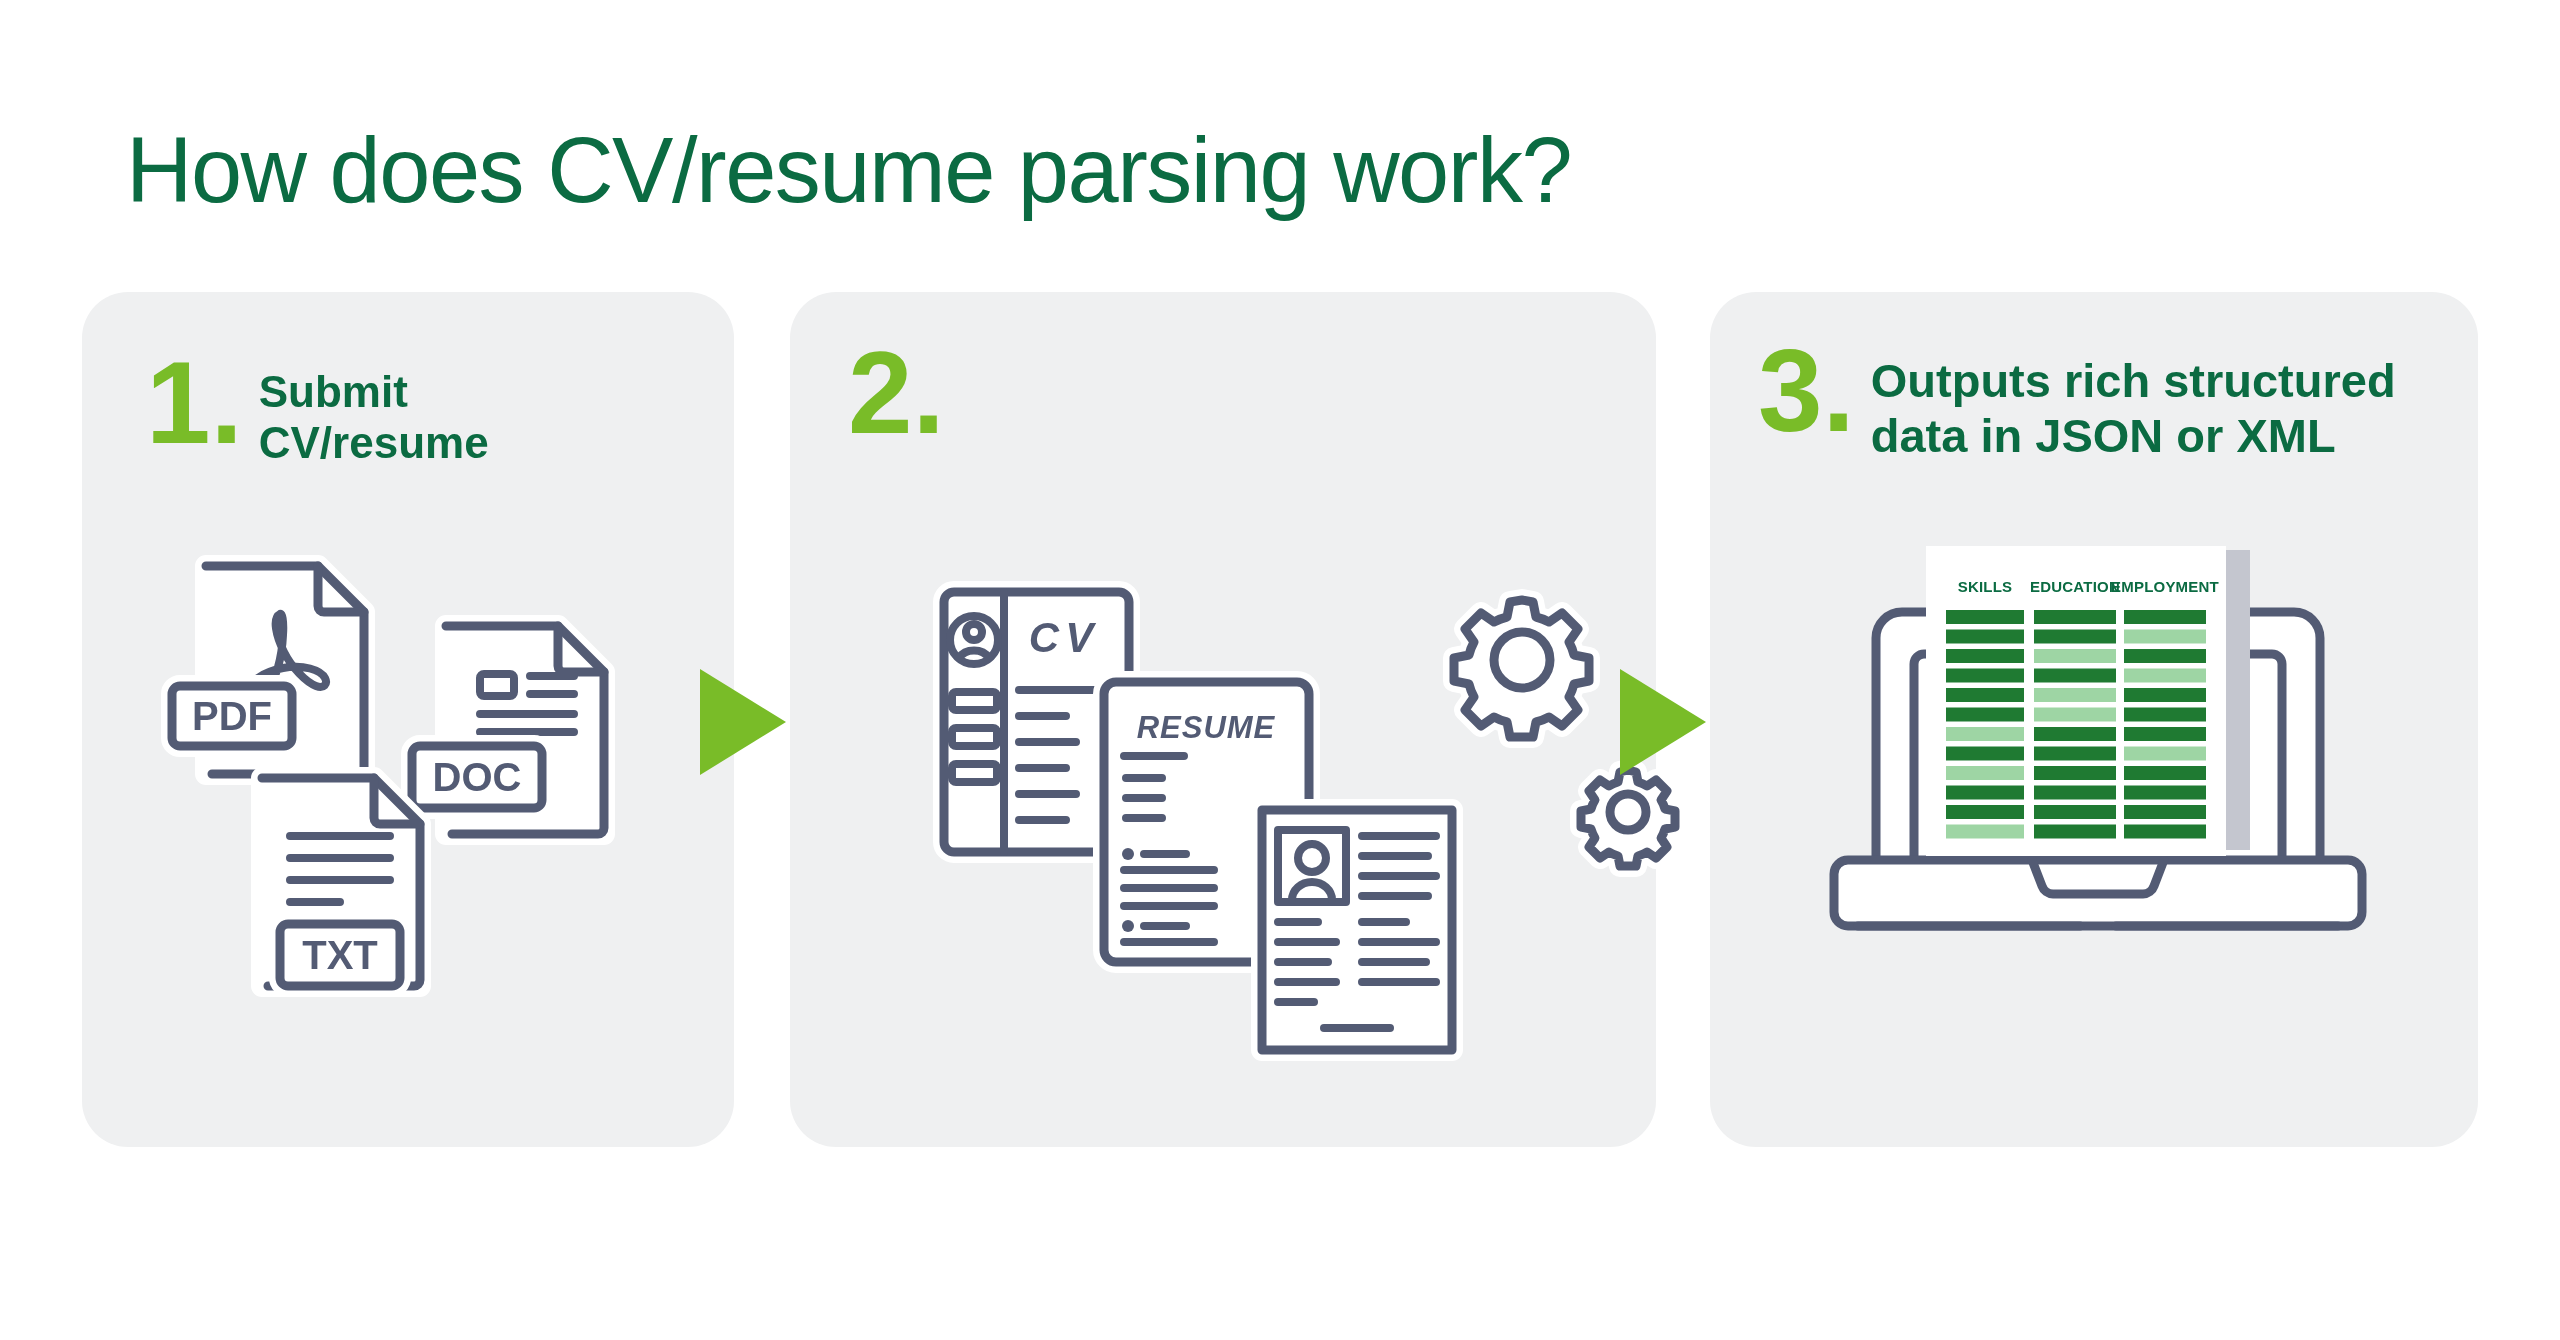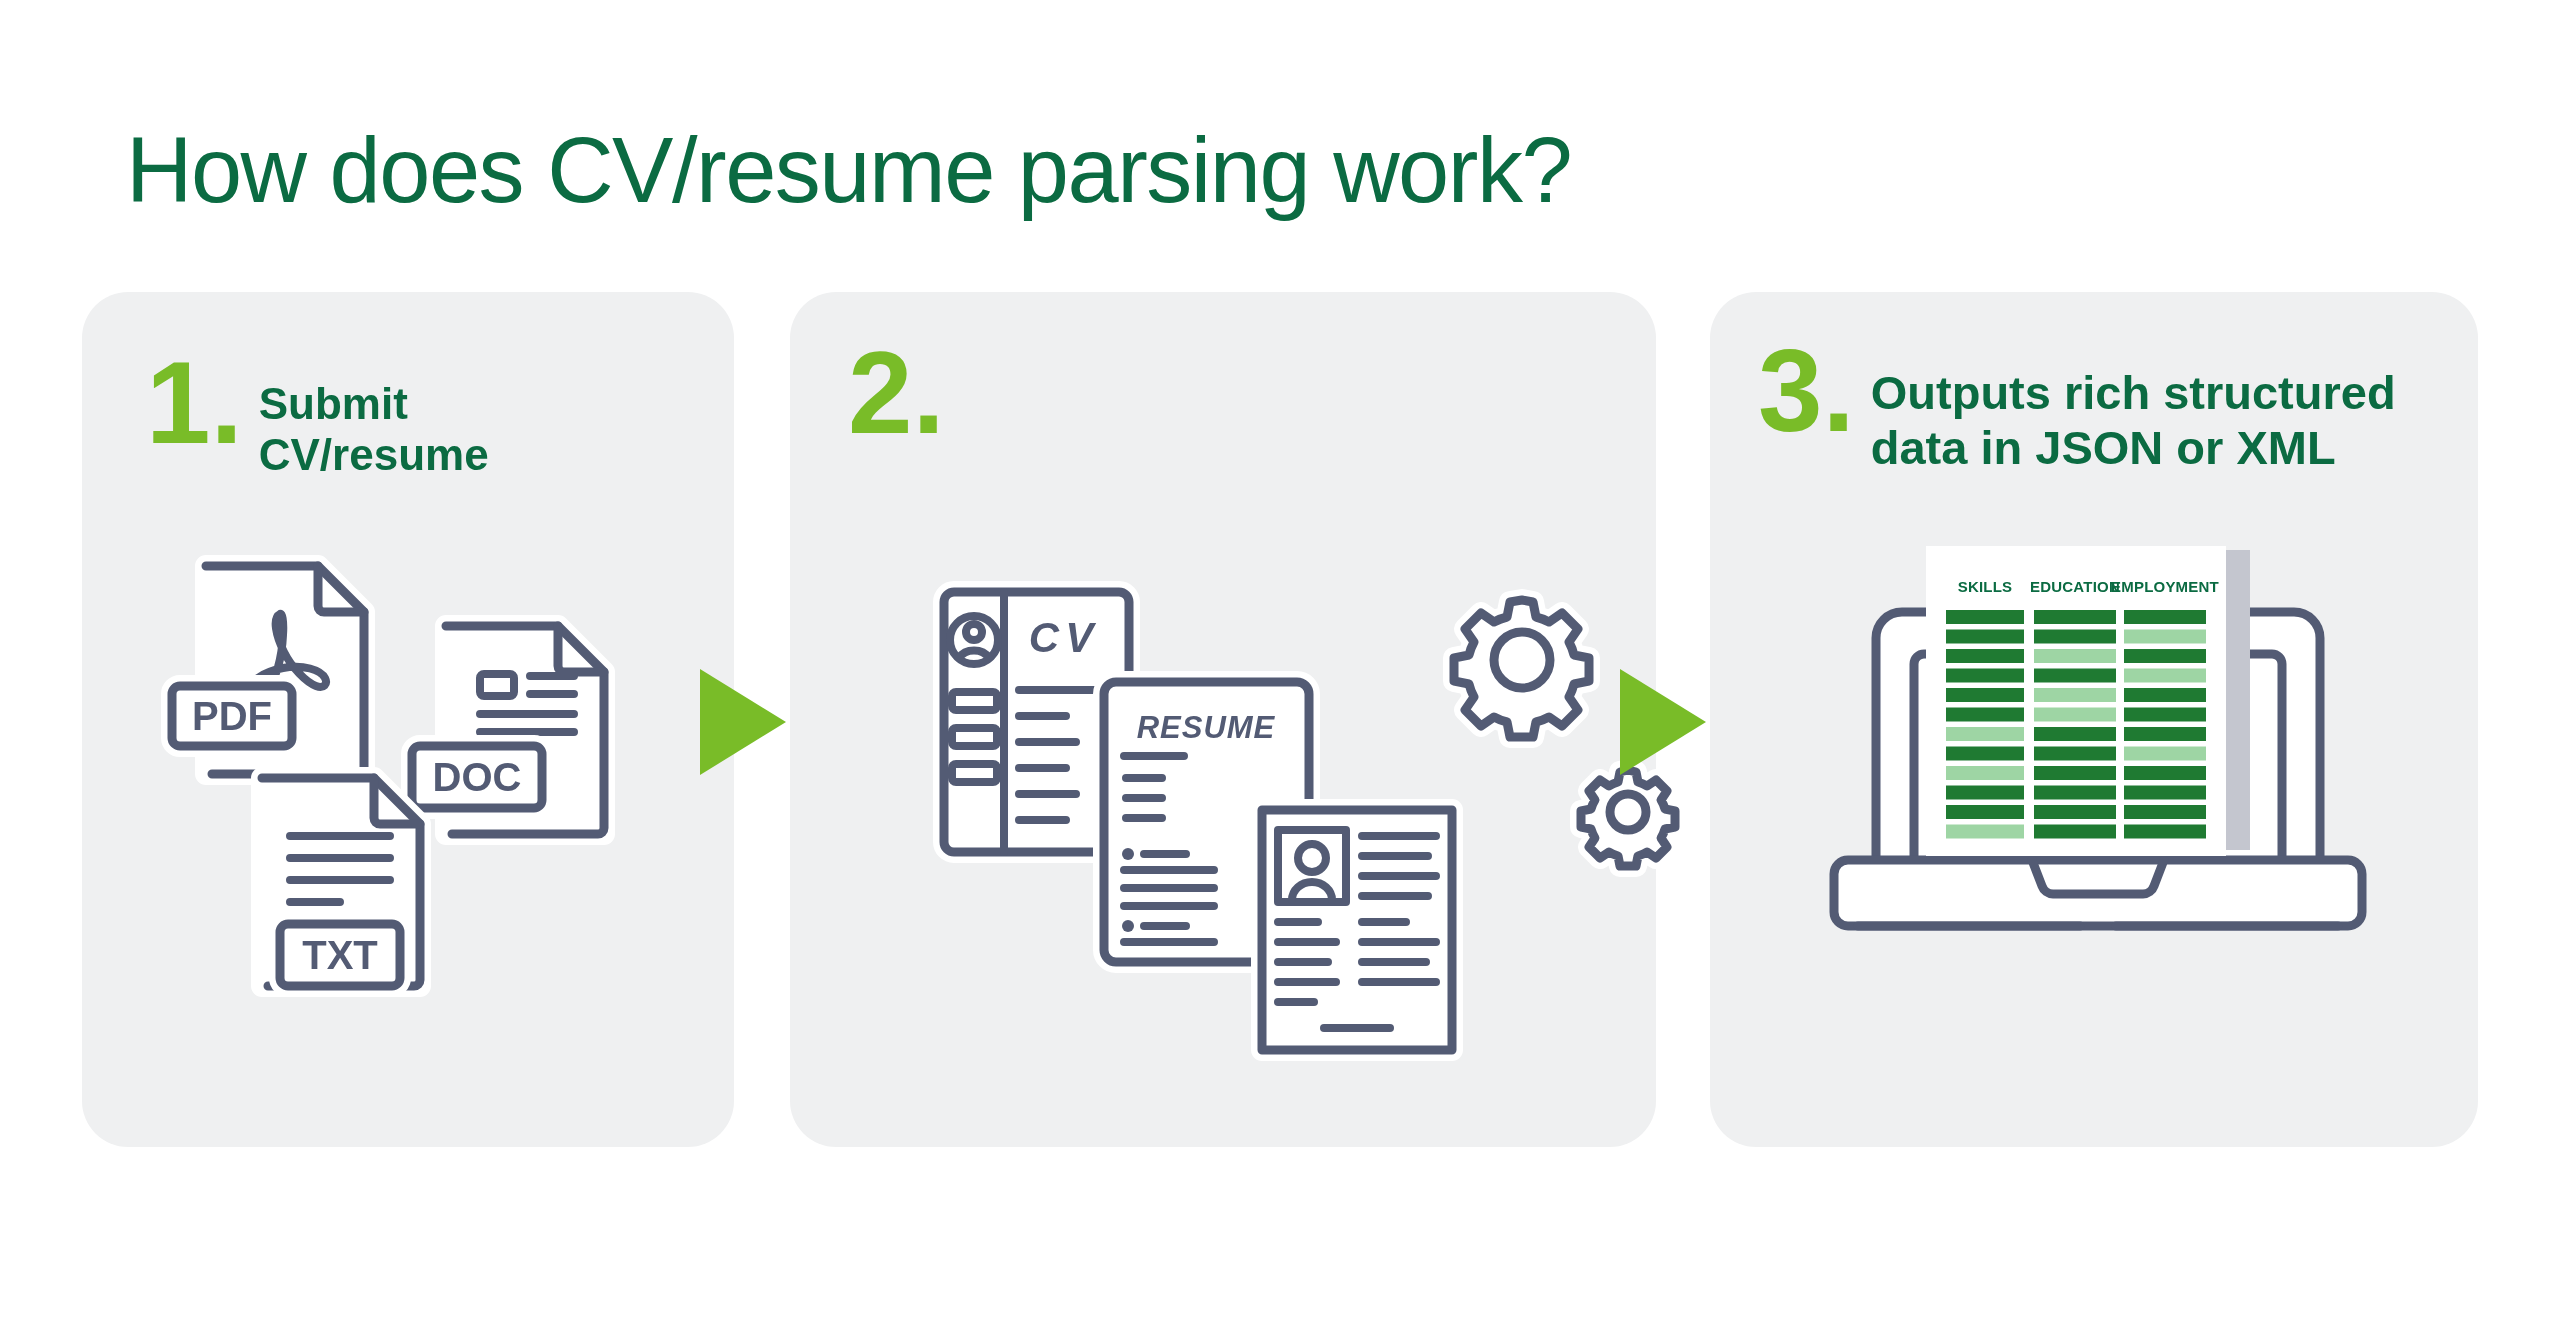--- a/index.html
+++ b/index.html
@@ -49,21 +49,20 @@
     margin-right: 16px;
     white-space: nowrap;
   }
   .step-label {
     font-size: 44px;
     font-weight: 700;
     color: #0b6b42;
     line-height: 1.16;
     padding-top: 12px;
     white-space: pre-line;
-    margin-top: 12px;
   }
   #card-1 .step-label { font-size: 44px; }
   #card-2 .step-label { font-size: 45px; }
   #card-3 .step-label { font-size: 47px; }
 
   
   .arrow {
     position: absolute;
     top: 669px;
     width: 0; height: 0;

